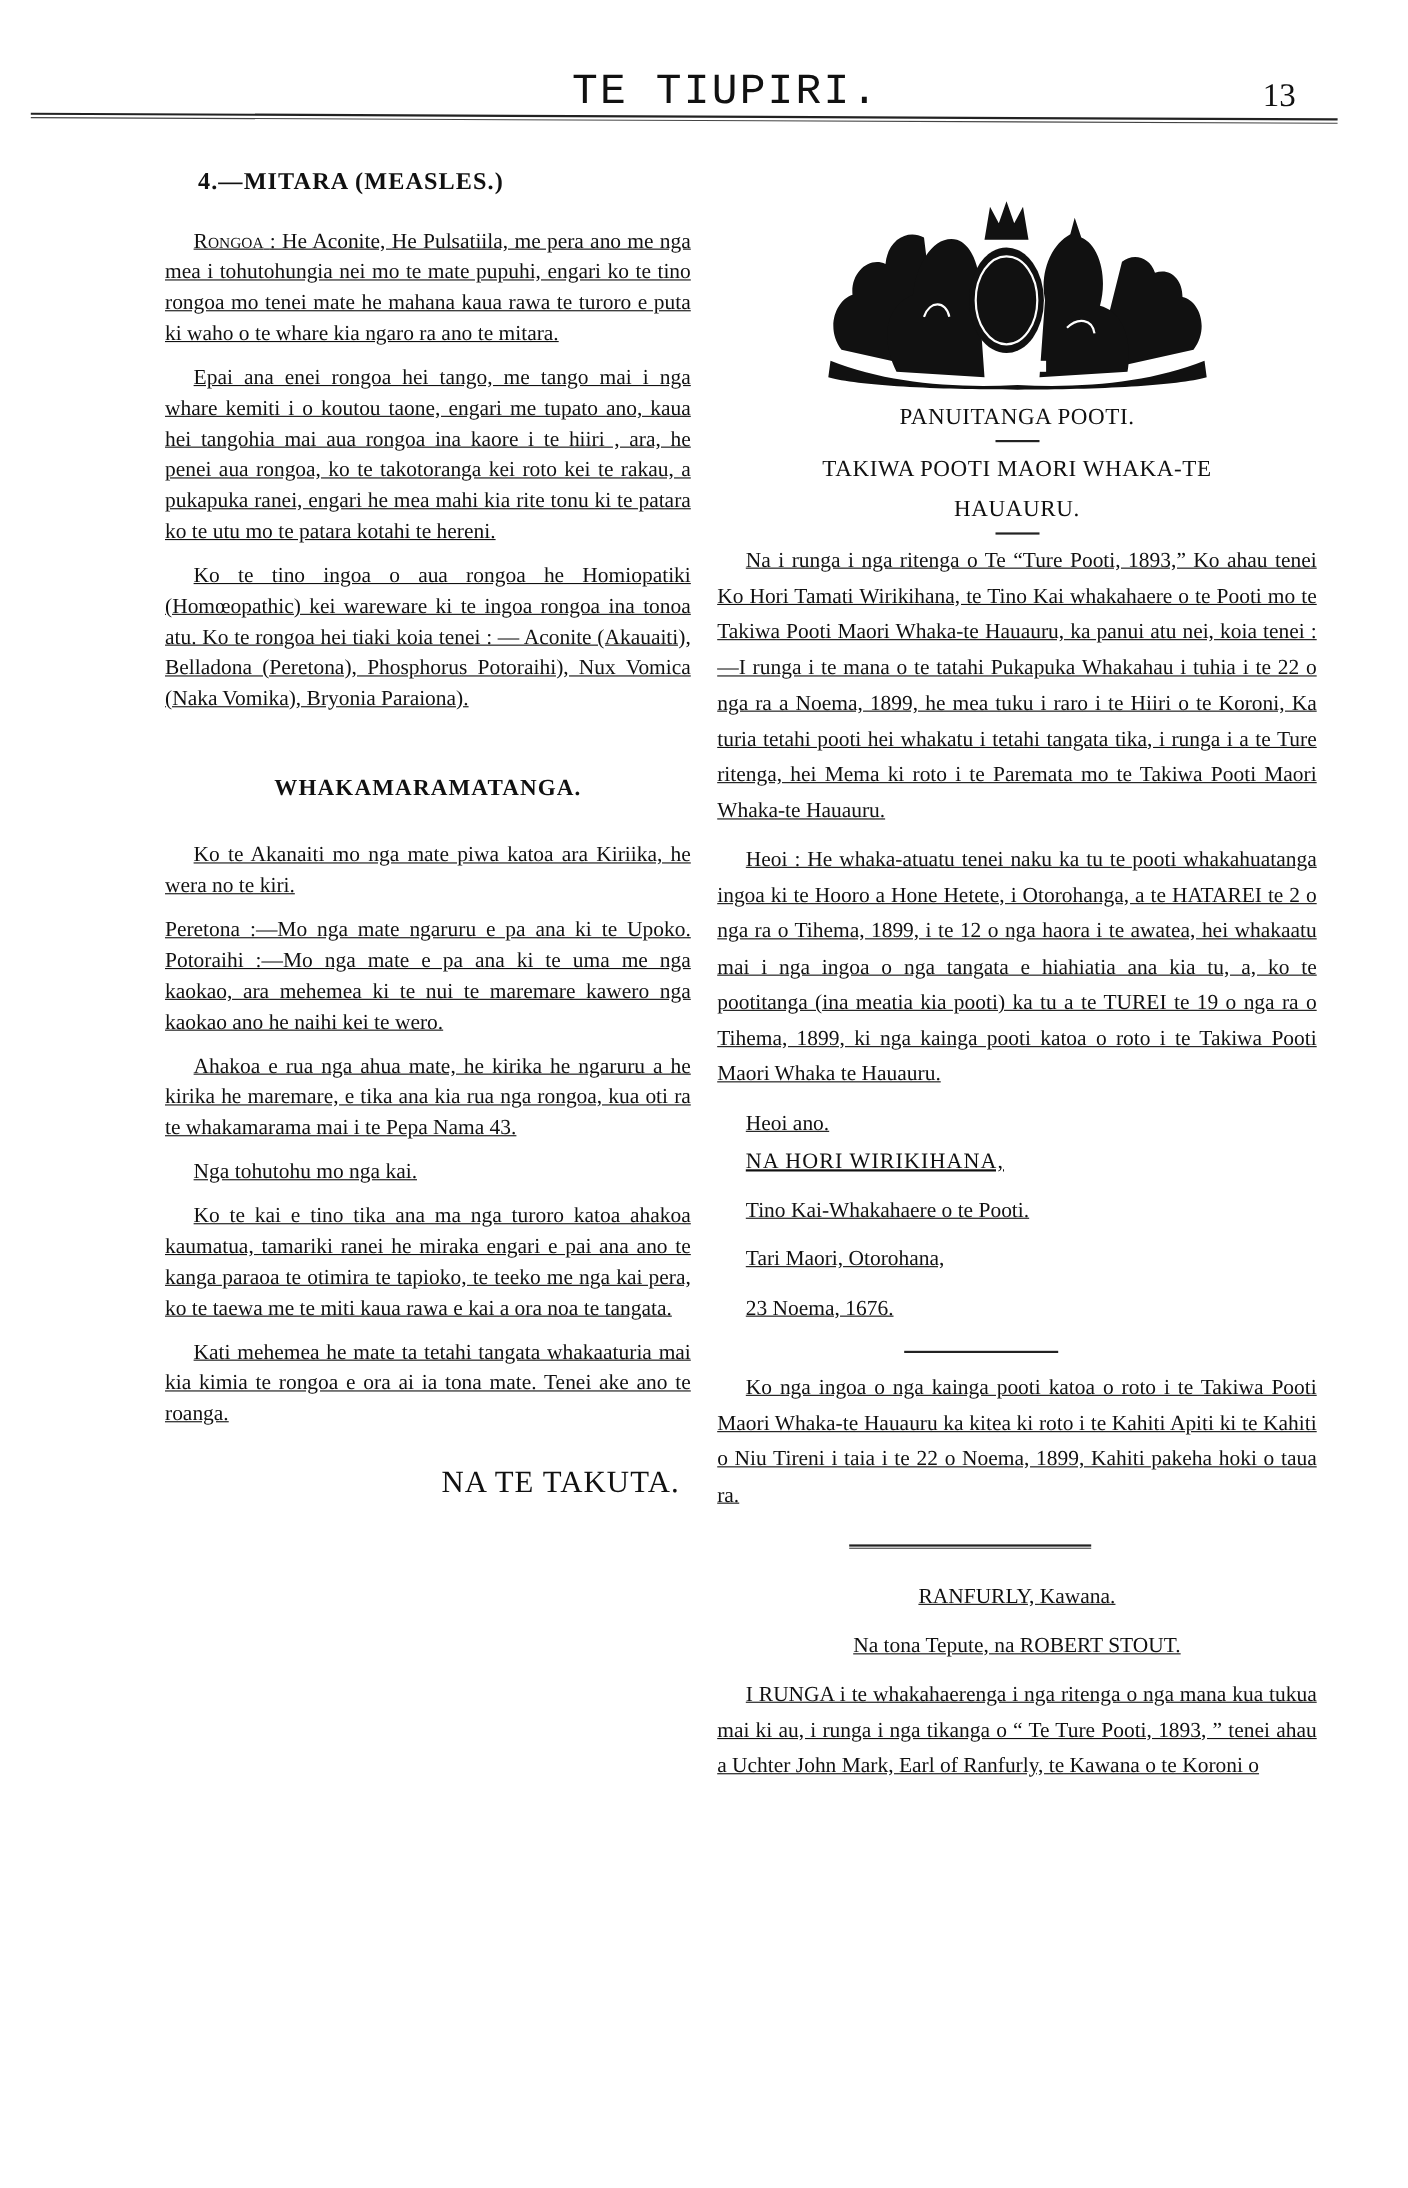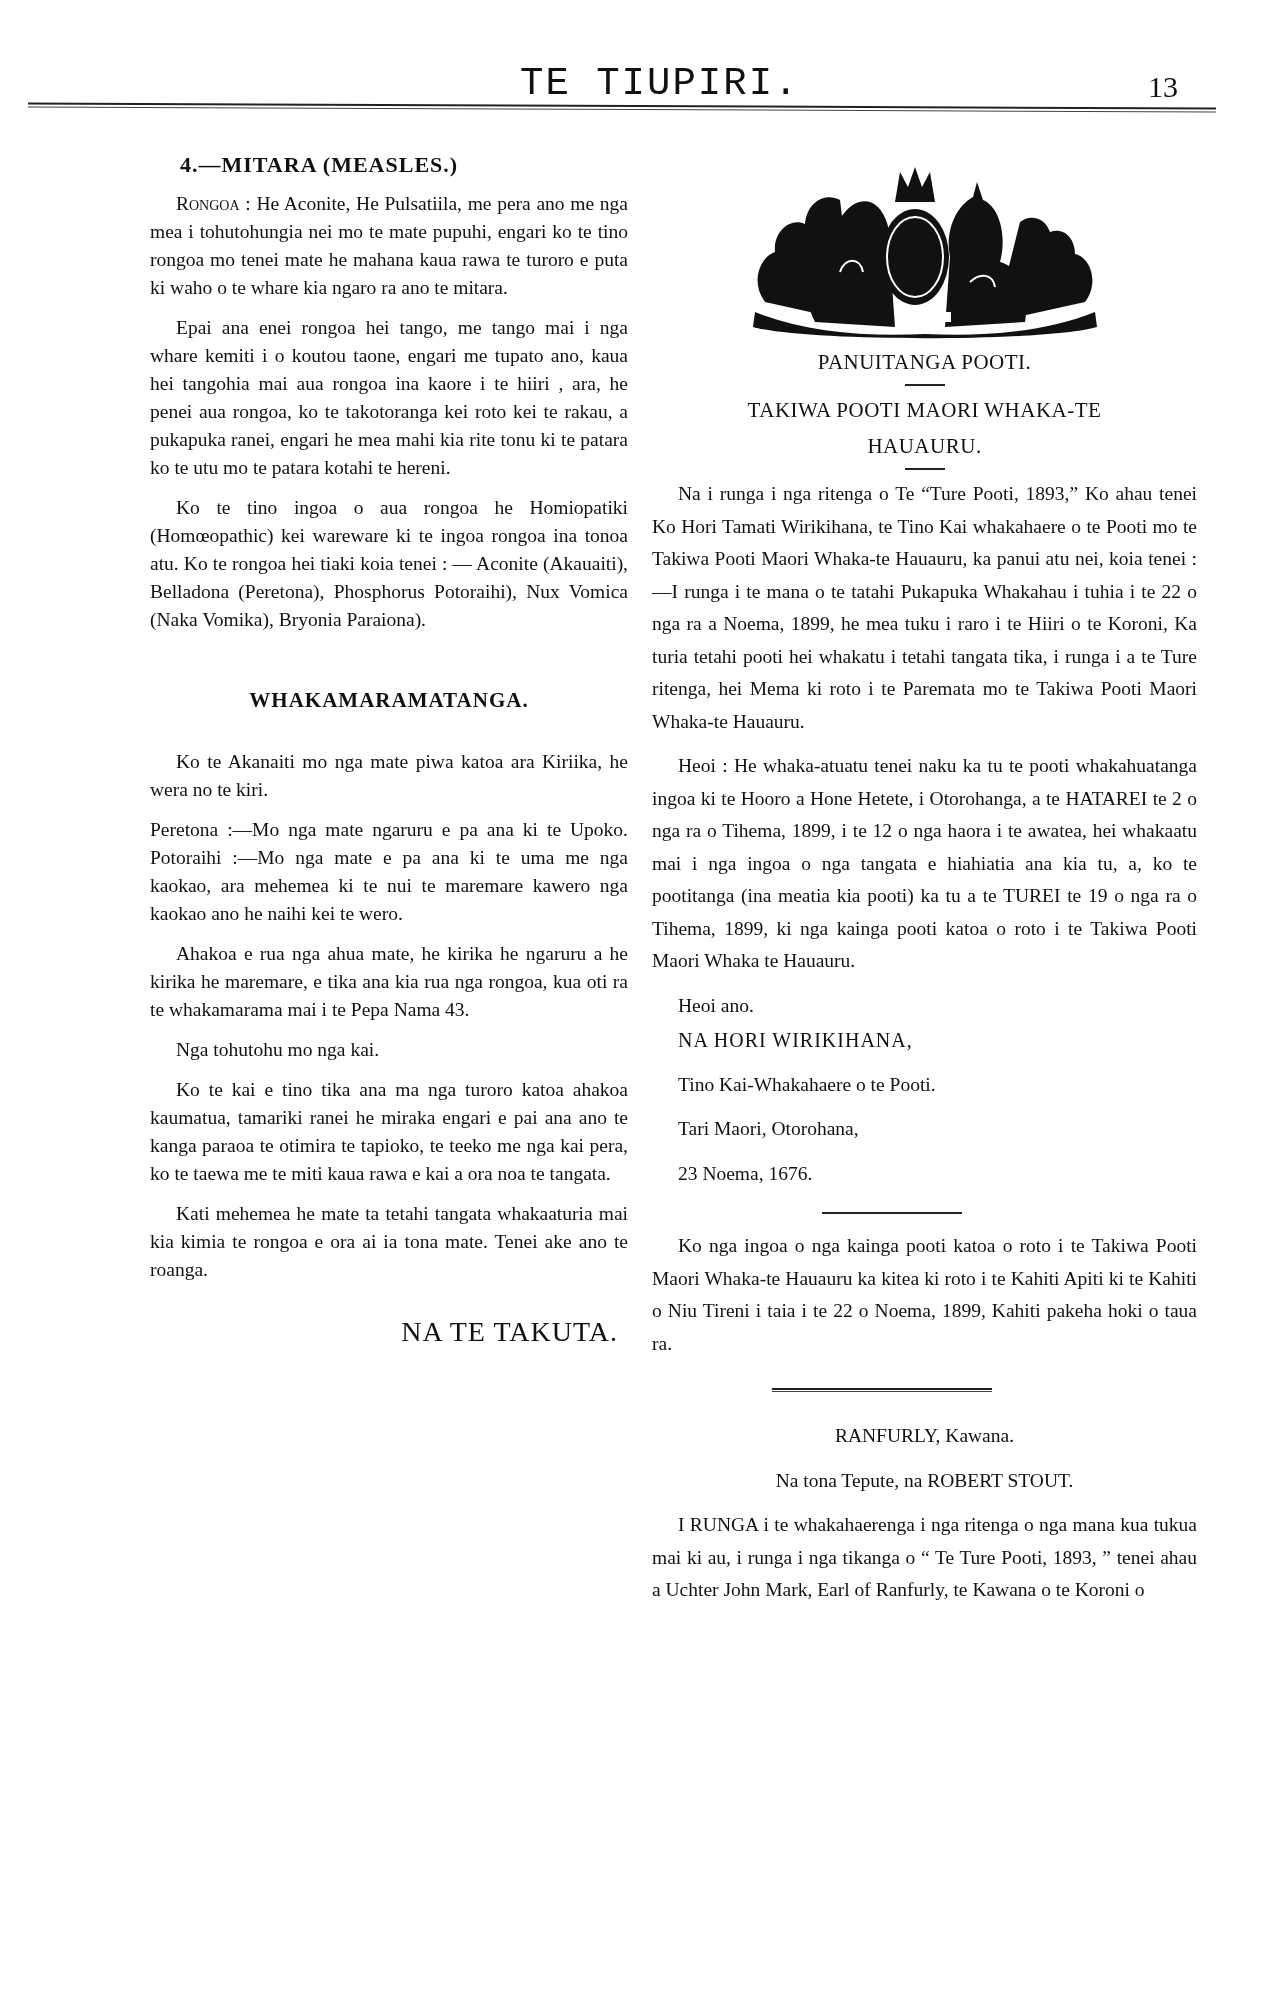--- a/index.html
+++ b/index.html
@@ -5,25 +5,25 @@
     html, body { margin: 0; padding: 0; background: #ffffff; }
     body { width: 1280px; height: 1989px; position: relative; overflow: hidden;
            font-family: "Liberation Serif", "DejaVu Serif", serif; color: #111; }
     .running-head { position: absolute; top: 52px; left: 0; width: 1280px; height: 50px; }
     .running-title { position: absolute; left: 520px; top: 10px; font-size: 39px; letter-spacing: 2px; font-family: Liberation Mono, monospace; }
     .page-num { position: absolute; left: 1148px; top: 18px; font-size: 30px; }
     .head-rule { position: absolute; top: 105px; left: 28px; width: 1188px; height: 0;
                  border-top: 2px solid #222; border-bottom: 1px solid #444; padding-top: 2px; transform: rotate(0.25deg); }
     .col { position: absolute; font-size: 19.5px; line-height: 28px; text-align: justify; }
     .col-left { left: 150px; top: 150px; width: 478px; }
-    .col-right { left: 652px; top: 150px; width: 545px; }
-    .col p { margin: 0 0 12px 0; text-indent: 26px; }
+    .col-right { left: 652px; top: 166px; width: 545px; }
+    .col p { margin: 0 0 12px 0; text-indent: 26px; text-decoration: underline; }
     .col p.noindent { text-indent: 0; }
     .heading { font-size: 22px; letter-spacing: 1px; margin: 0; }
-    .h-left { margin-left: 30px; margin-bottom: 10px; line-height: 30px; }
+    .h-left { margin-left: 30px; margin-bottom: 26px; line-height: 30px; }
     .centered { text-align: center; text-indent: 0 !important; }
     .sc { font-variant: small-caps; }
     .spacer-wha { height: 40px; }
     .h-wha { text-align: center; font-size: 21px; letter-spacing: 1px; margin: 0 0 34px 0; }
     .sign-left { text-align: right; font-size: 28px; letter-spacing: 1px; margin-top: 34px; padding-right: 10px; }
     .crest { width: 360px; height: 180px; margin: 12px auto 0 auto; display: block; }
     .rh { text-align: center; font-size: 21px; letter-spacing: 0.5px; margin: 4px 0; line-height: 32px; }
     .dash-short { width: 40px; height: 0; border-top: 2px solid #222; margin: 6px auto 8px auto; }
     .rule-mid { width: 140px; height: 0; border-top: 2px solid #222; margin: 22px auto 16px 170px; }
     .rule-long { width: 220px; height: 0; border-top: 2px solid #222; border-bottom: 1px solid #444; padding-top: 1px; margin: 28px auto 28px 120px; }

